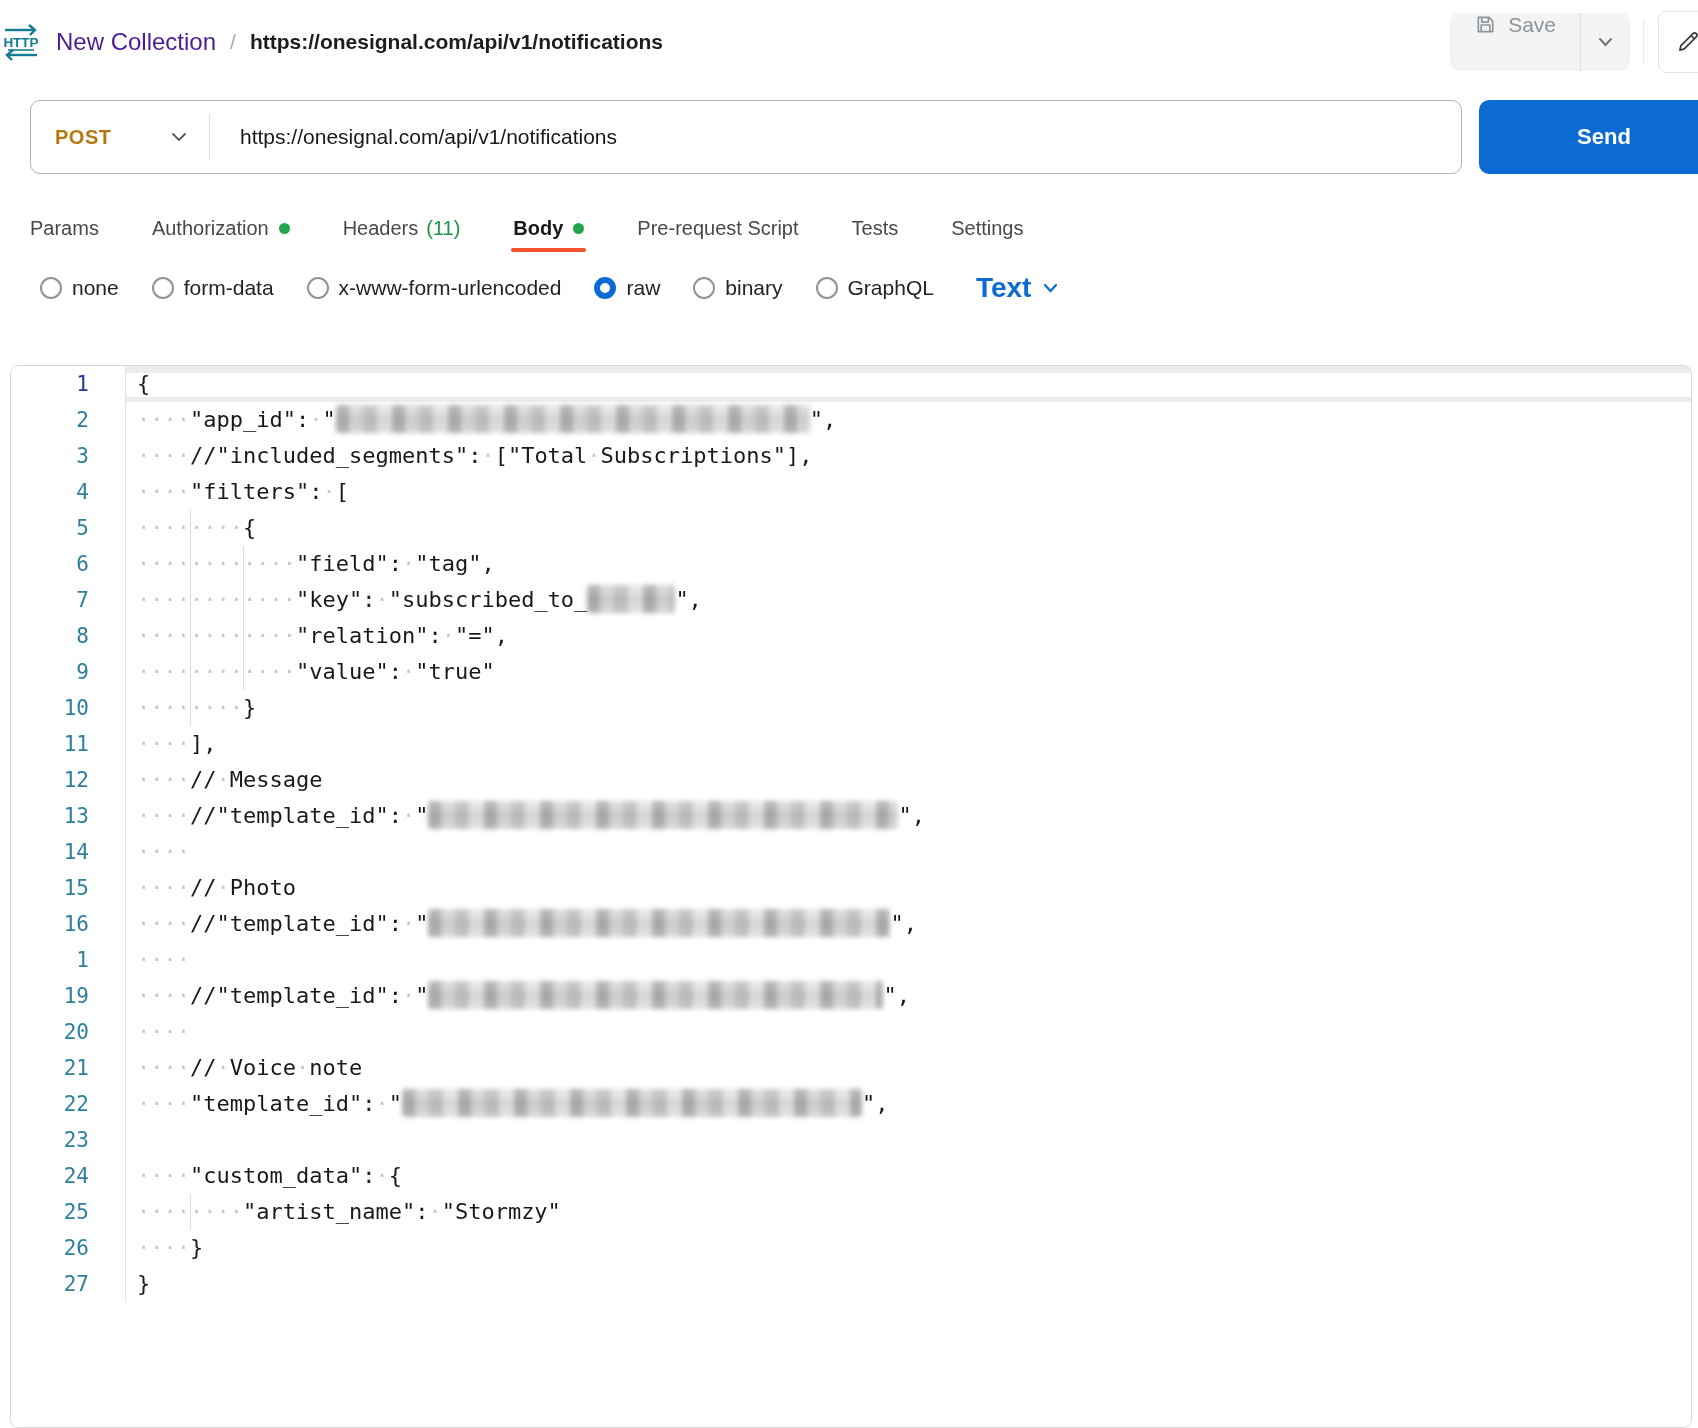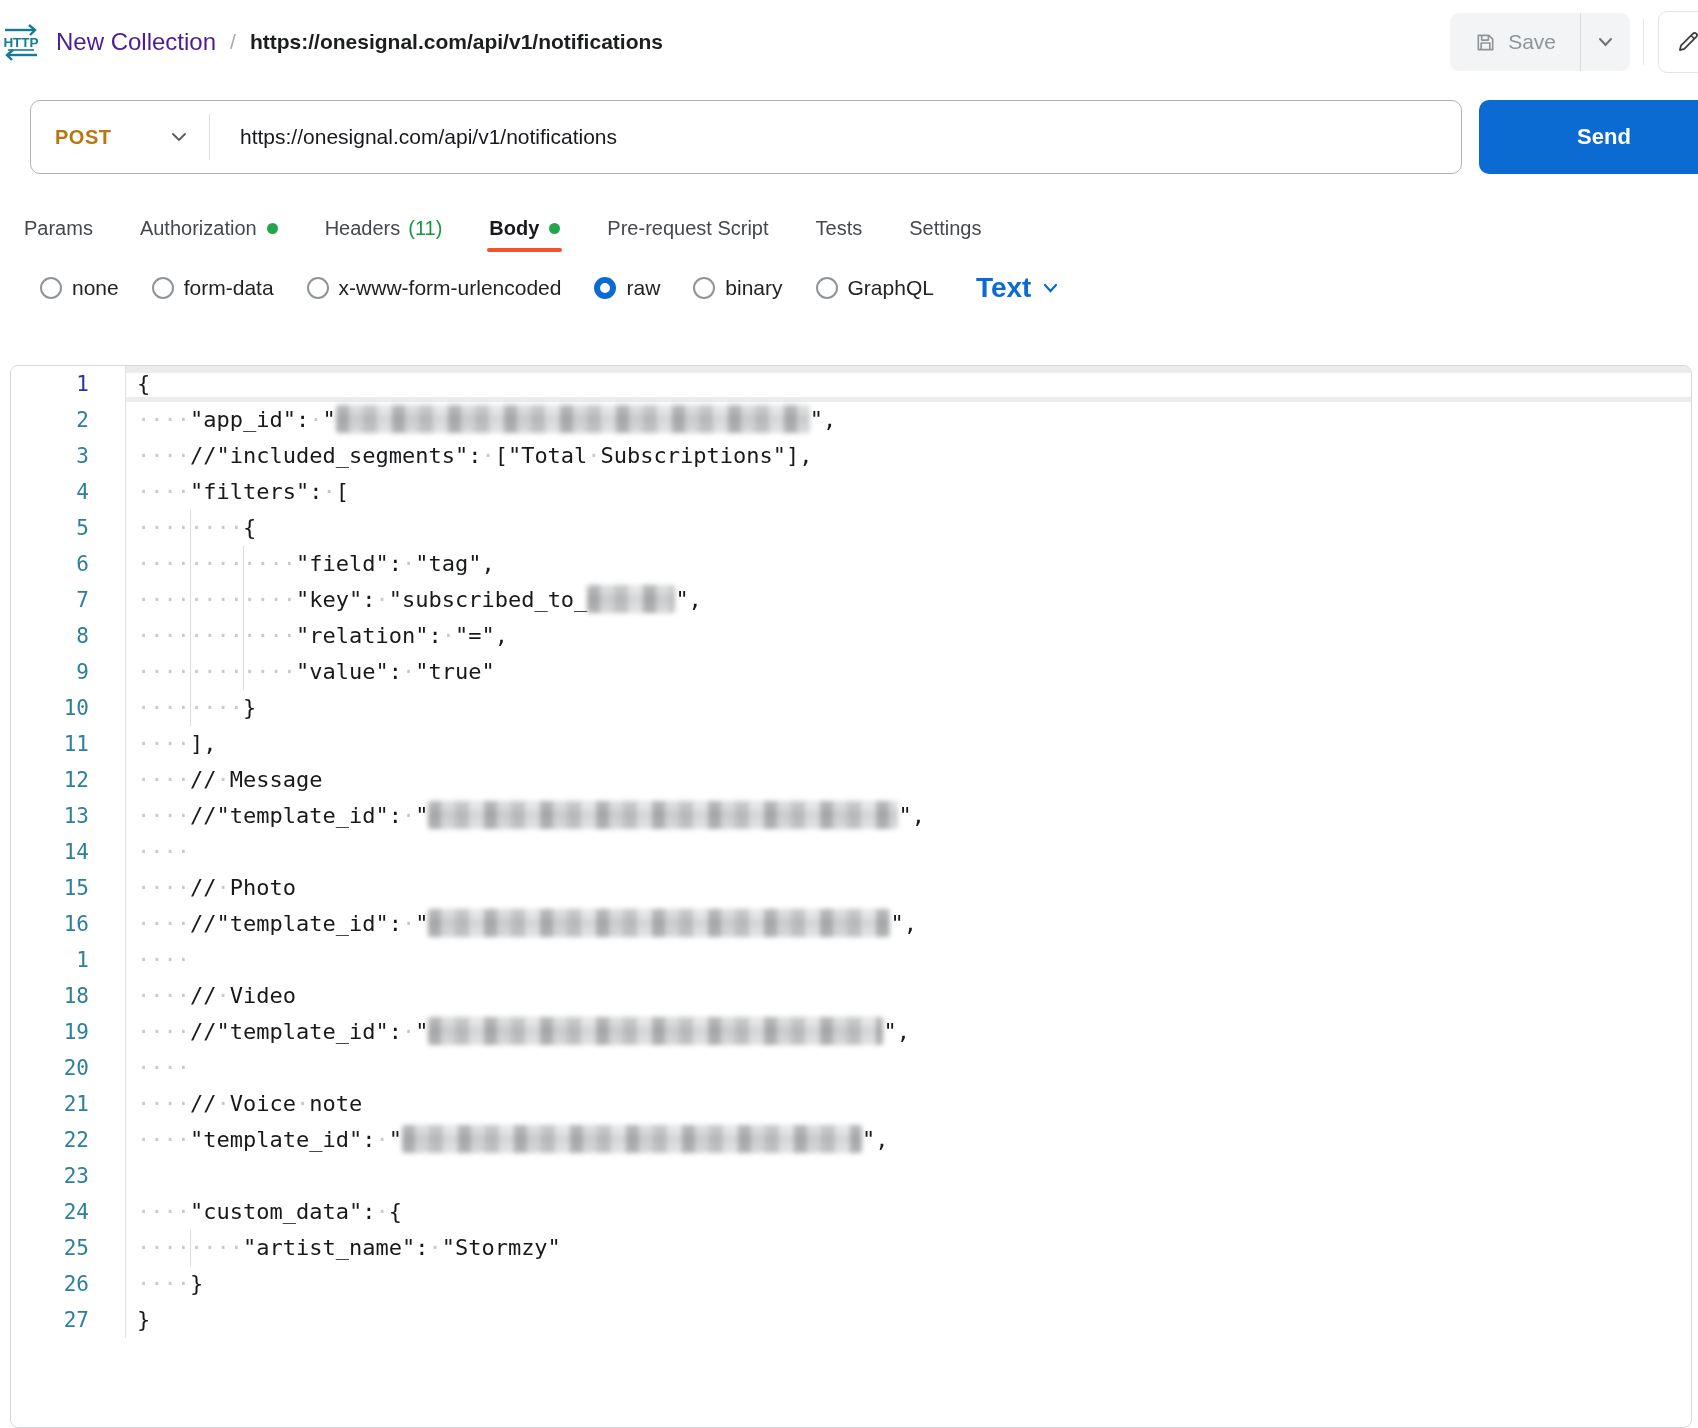--- a/index.html
+++ b/index.html
@@ -8,21 +8,21 @@
 
   
   .topbar{height:84px;display:flex;align-items:center;justify-content:space-between;
     background:#fff;}
   .breadcrumb{display:flex;align-items:center;gap:14px;}
   .bc-collection{color:#4c1d95;font-size:24px;}
   .bc-sep{color:#a9abae;font-size:21px;}
   .bc-title{color:#1b1d1f;font-size:21px;font-weight:bold;}
   .topbar-right{display:flex;align-items:center;margin-right:-36px;}
   .save-split{display:flex;align-items:stretch;height:58px;background:#f3f4f5;border-radius:9px;overflow:hidden;}
-  .save-main{display:flex;align-items:center;gap:11px;padding:0 24px;border:none;background:transparent;
+  .save-main{display:flex;gap:11px;padding:0 24px;border:none;background:transparent;
     color:#8f9499;font-size:21px;cursor:pointer;font-family:inherit;}
   .save-caret{width:50px;display:flex;align-items:center;justify-content:center;border:none;background:transparent;
     border-left:1px solid #dcdddf;cursor:pointer;color:#6e7采175;}
   .tb-vdiv{width:1px;height:46px;background:#e6e7e8;margin:0 14px 0 13px;}
   .edit-btn{width:76px;height:62px;background:#fff;border:1px solid #e3e4e6;border-radius:9px;
     display:flex;align-items:center;justify-content:flex-start;padding-left:16px;cursor:pointer;}
 
   
   .request-row{margin:16px 0 0 30px;height:74px;display:flex;align-items:stretch;}
   .url-box{flex:1;display:flex;align-items:center;border:1px solid #b1b3b5;border-radius:10px;background:#fff;}
@@ -31,21 +31,21 @@
   .method-label{color:#b7770e;font-weight:bold;font-size:20px;letter-spacing:.5px;}
   .url-divider{width:1px;align-self:center;height:46px;background:#dddedf;}
   .url-input{flex:1;border:none;outline:none;font-size:21px;color:#17191c;padding:0 10px 0 30px;
     font-family:"Liberation Sans",sans-serif;background:transparent;}
   .send-btn{width:250px;margin-left:17px;margin-right:-31px;background:#0b6bd3;color:#fff;
     font-weight:bold;font-size:22px;border:none;border-radius:10px;cursor:pointer;font-family:inherit;}
 
   
   .tabs{margin:28px 0 0 24px;height:52px;display:flex;align-items:center;gap:47px;}
   .tab{position:relative;height:100%;display:flex;align-items:center;gap:10px;cursor:pointer;
-    color:#45484d;font-size:20px;}
+    color:#45484d;font-size:20px;margin-left:6px;}
   .tab.active{color:#17191c;font-weight:bold;}
   .tab.active::after{content:"";position:absolute;left:-2px;right:-2px;bottom:2px;height:4px;
     background:#f4512c;border-radius:3px;}
   .tab .count{color:#1a9447;margin-left:-2px;}
   .tab .gdot{width:11px;height:11px;border-radius:50%;background:#23a64b;}
 
   
   .options{margin:12px 0 0 40px;height:44px;display:flex;align-items:center;gap:27px;}
   .opt{display:flex;align-items:center;gap:10px;cursor:pointer;font-size:21px;color:#212327;}
   .radio{width:22px;height:22px;border:2px solid #8f9499;border-radius:50%;background:#fff;flex:none;}
@@ -267,24 +267,20 @@
       </div>
       <div class="row">
         <div class="gutter">16</div>
         <div class="code"><span class="ws">····</span><span>//"template_id":</span><span class="ws">·</span><span>"</span><span class="redact" style="width: 462px;"></span><span>",</span></div>
       </div>
       <div class="row">
         <div class="gutter">1</div>
         <div class="code"><span class="ws">····</span></div>
       </div>
       <div class="row">
-        <div class="gutter">18</div>
-        <div class="code"><span class="ws">····</span><span>//</span><span class="ws">·</span><span>Video</span></div>
-      </div>
-      <div class="row">
         <div class="gutter">19</div>
         <div class="code"><span class="ws">····</span><span>//"template_id":</span><span class="ws">·</span><span>"</span><span class="redact" style="width: 455px;"></span><span>",</span></div>
       </div>
       <div class="row">
         <div class="gutter">20</div>
         <div class="code"><span class="ws">····</span></div>
       </div>
       <div class="row">
         <div class="gutter">21</div>
         <div class="code"><span class="ws">····</span><span>//</span><span class="ws">·</span><span>Voice</span><span class="ws">·</span><span>note</span></div>

